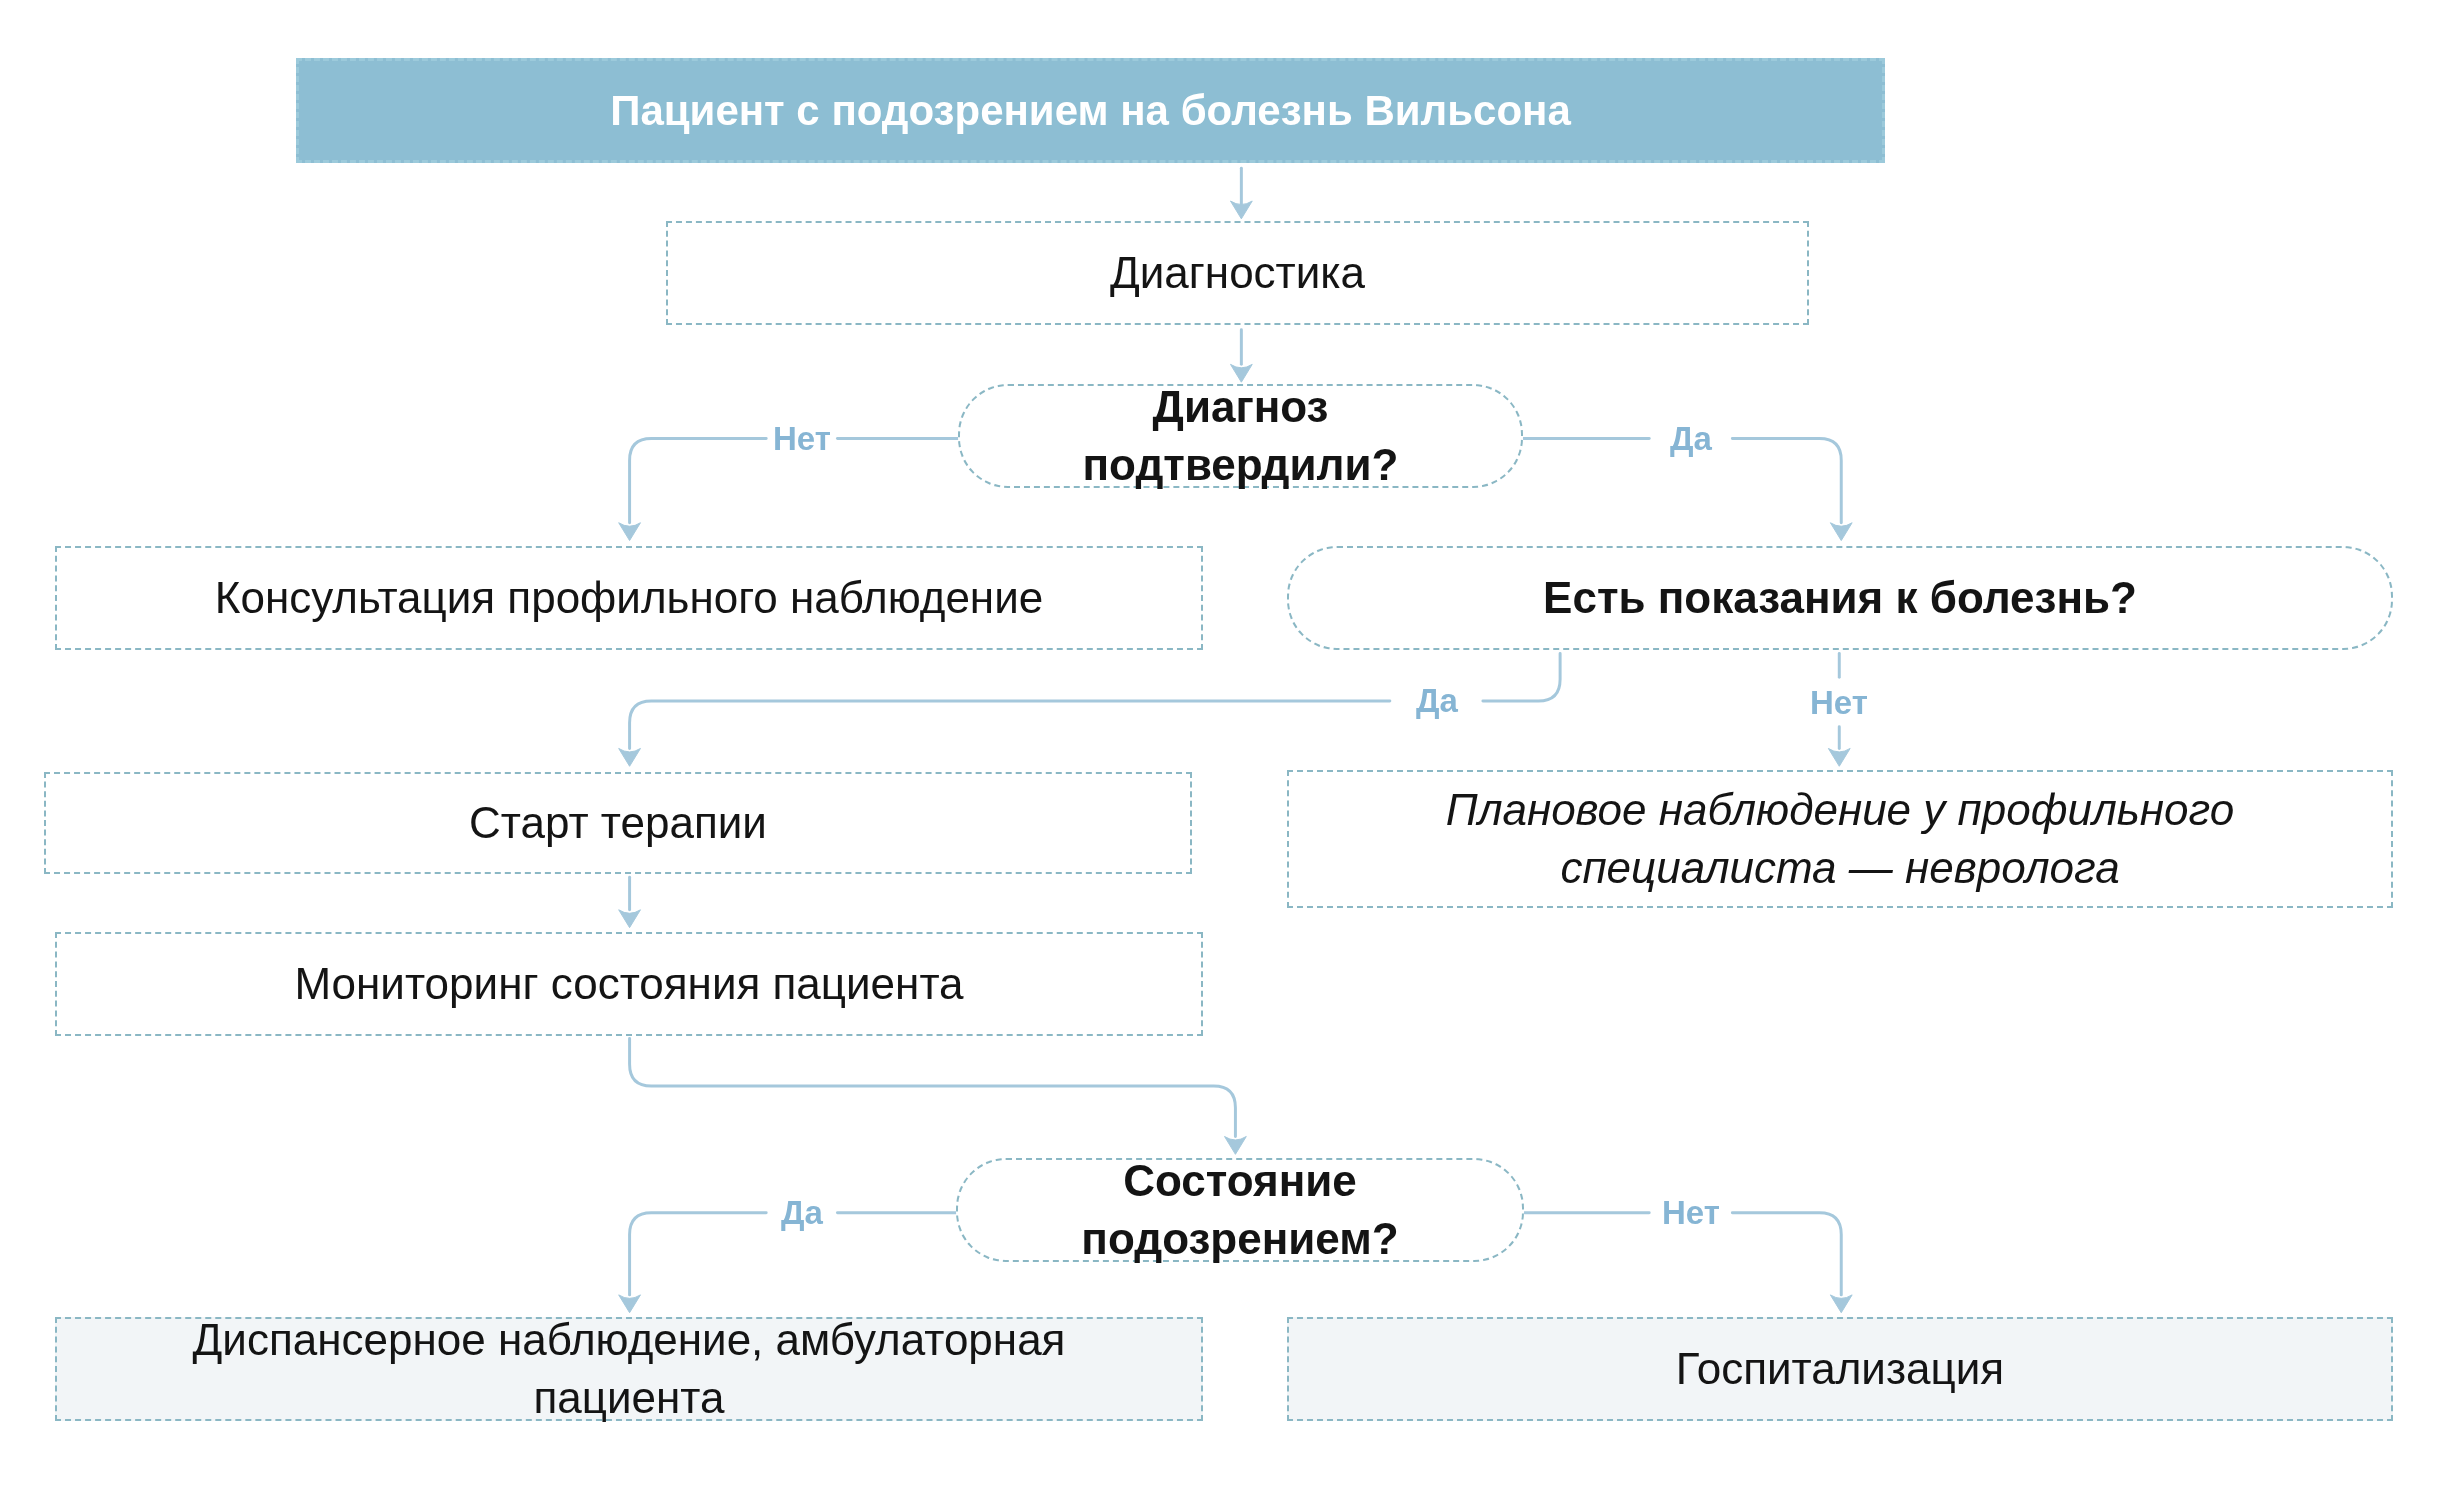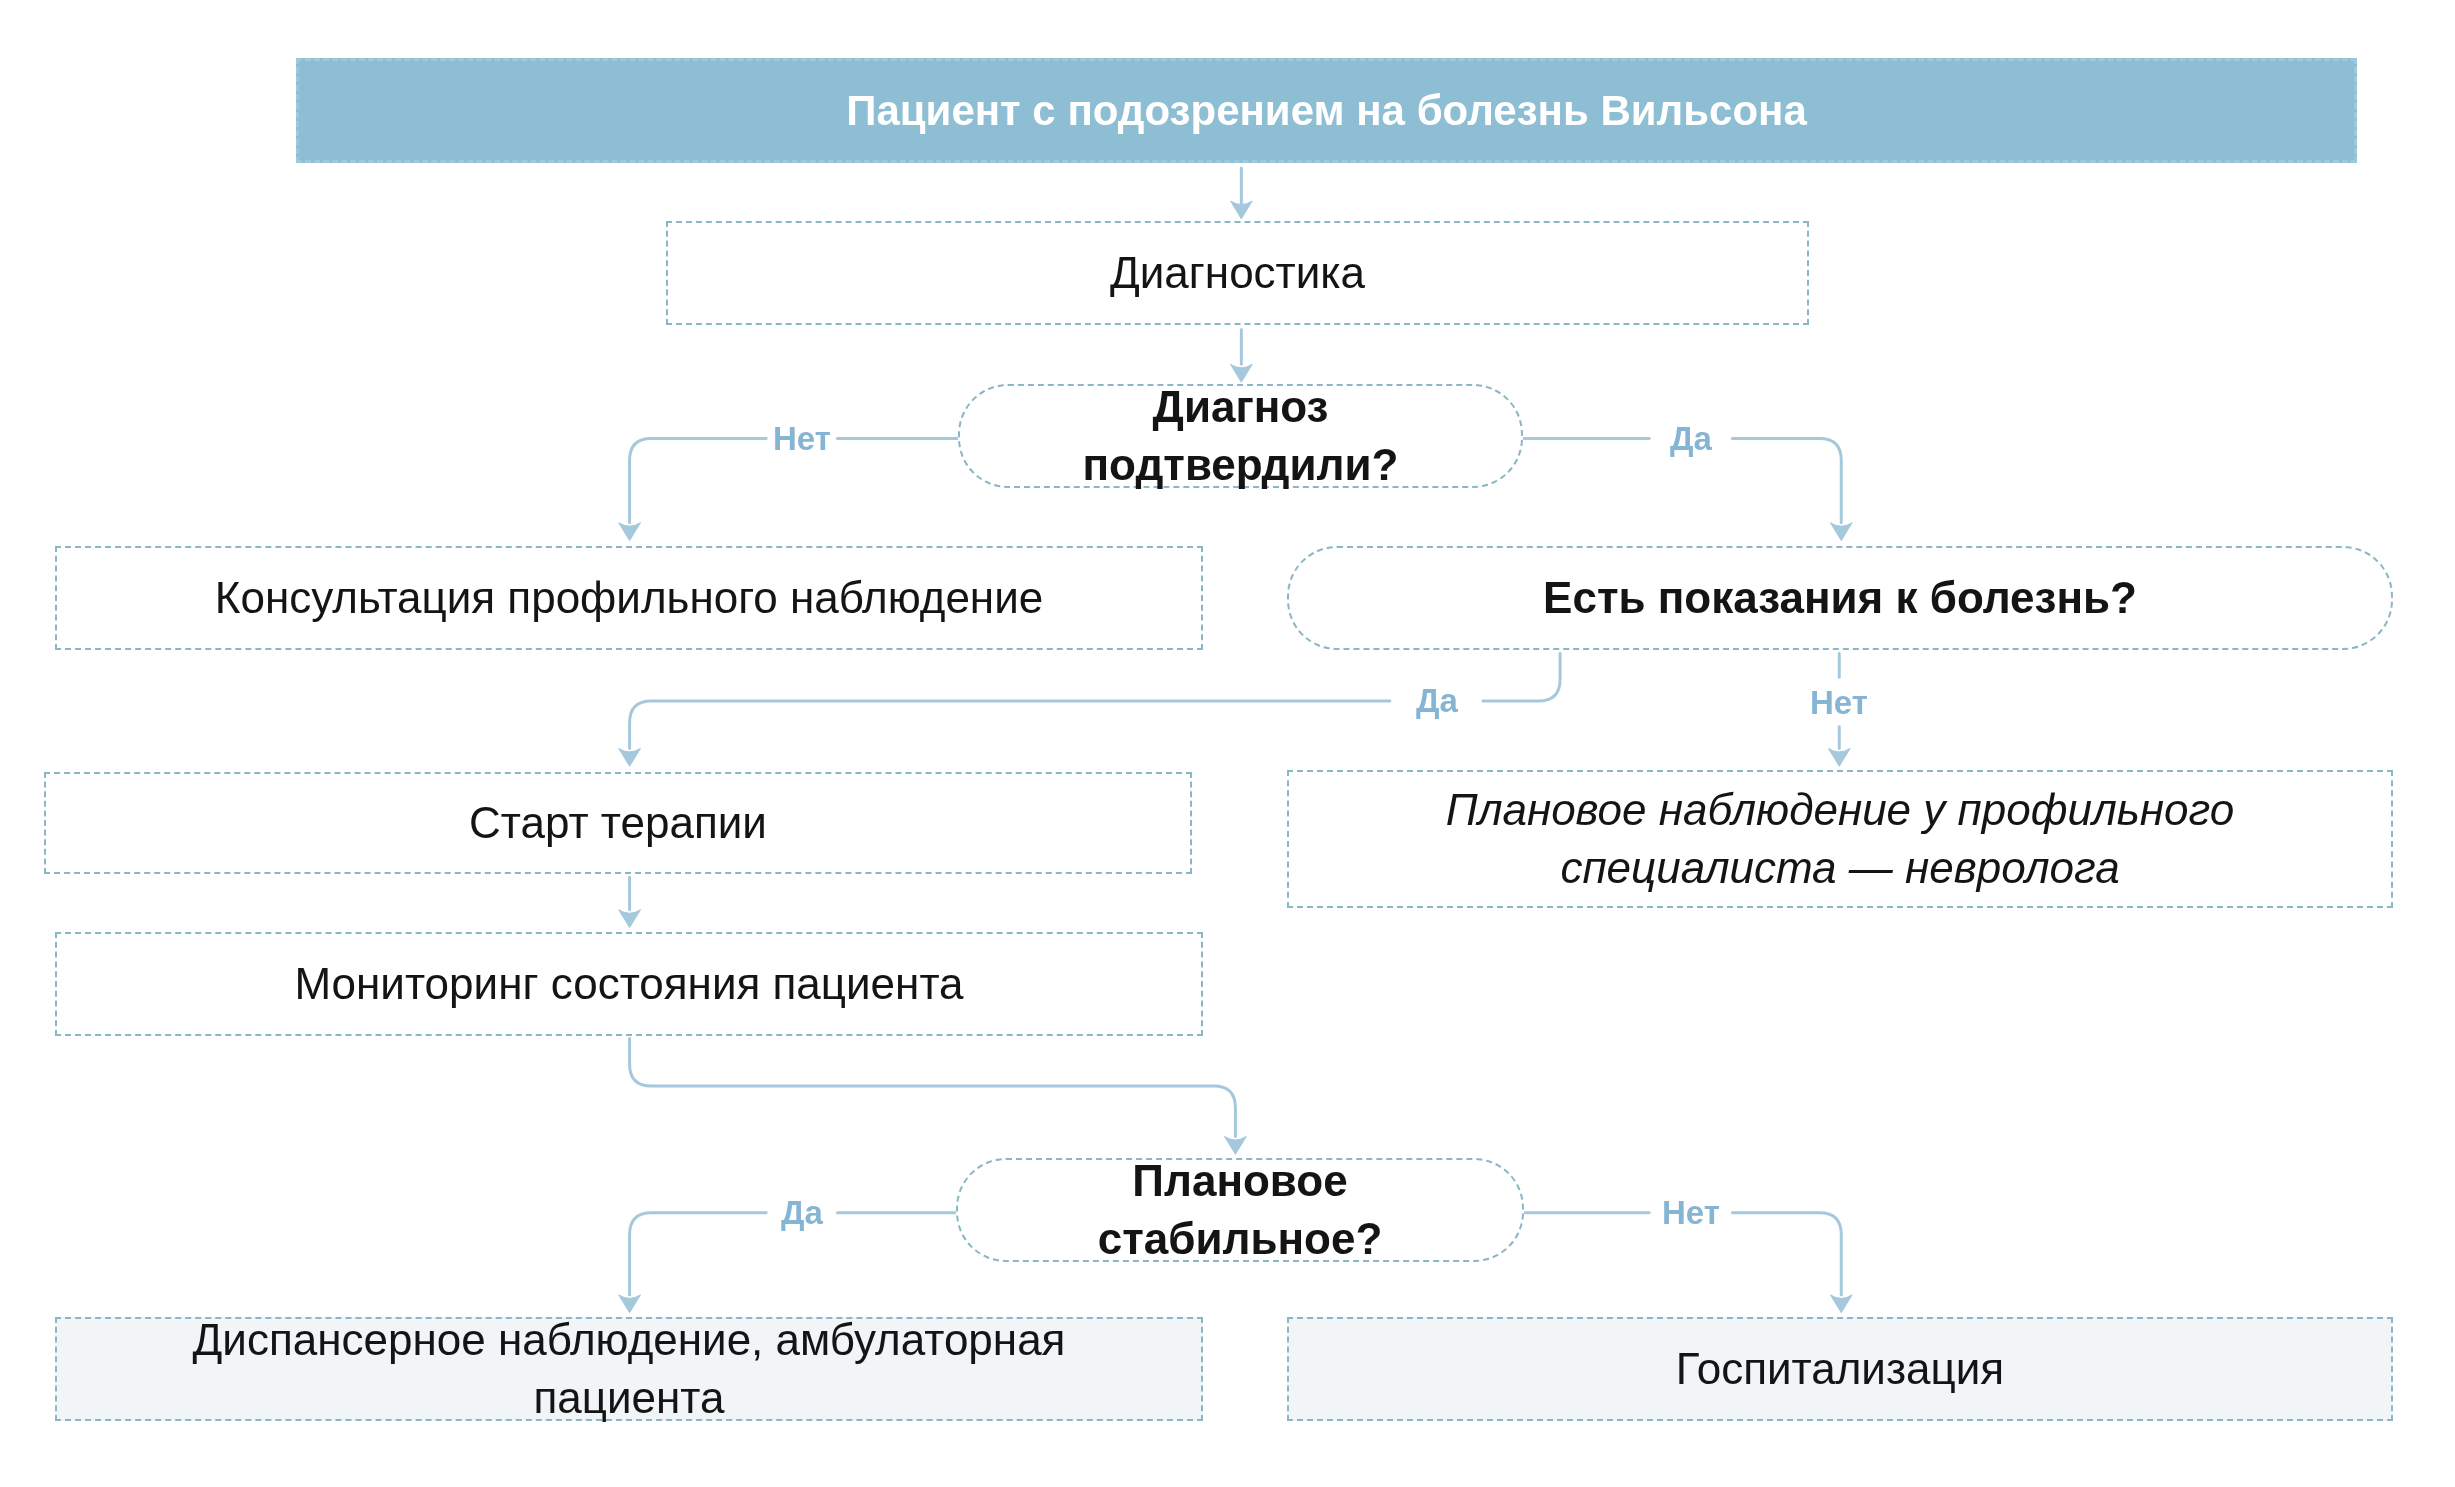--- a/index.html
+++ b/index.html
@@ -45,21 +45,21 @@
     background:var(--terminal-fill);
   }
   .edge-label{
     position:absolute;transform:translate(-50%,-50%);
     color:var(--edge-label);
     font-size:33px;font-weight:bold;
     white-space:nowrap;
     background:transparent;
   }
   
-  #n-start{left:296px;top:58px;width:2061px;height:105px;}
+  #n-start{left:296px;top:58px;width:1589px;height:105px;}
   #n-diagnostics{left:666px;top:221px;width:1143px;height:104px;}
   #n-diagnosis-confirmed{left:958px;top:384px;width:565px;height:104px;}
   #n-consultation{left:55px;top:546px;width:1148px;height:104px;}
   #n-therapy-indicated{left:1287px;top:546px;width:1106px;height:104px;}
   #n-start-therapy{left:44px;top:772px;width:1148px;height:102px;}
   #n-routine-observation{left:1287px;top:770px;width:1106px;height:138px;font-style:italic;}
   #n-monitoring{left:55px;top:932px;width:1148px;height:104px;text-align:center;}
   #n-condition-stable{left:956px;top:1158px;width:568px;height:104px;}
   #n-dispensary{left:55px;top:1317px;width:1148px;height:104px;}
   #n-hospitalization{left:1287px;top:1317px;width:1106px;height:104px;}
@@ -127,21 +127,21 @@
   <div class="node process" id="n-consultation">Консультация профильного наблюдение</div>
 
   <div class="node decision" id="n-therapy-indicated">Есть показания к болезнь?</div>
 
   <div class="node process" id="n-start-therapy">Старт терапии</div>
 
   <div class="node process" id="n-routine-observation">Плановое наблюдение у профильного специалиста — невролога</div>
 
   <div class="node process" id="n-monitoring">Мониторинг состояния пациента</div>
 
-  <div class="node decision" id="n-condition-stable">Плановое стабильное?</div>
+  <div class="node decision" id="n-condition-stable">Состояние подозрением?</div>
 
   <div class="node terminal" id="n-dispensary">Диспансерное наблюдение, амбулаторная пациента</div>
 
   <div class="node terminal" id="n-hospitalization">Госпитализация</div>
 
   <div class="edge-label" id="l-diagnosis-no">Нет</div>
   <div class="edge-label" id="l-diagnosis-yes">Да</div>
   <div class="edge-label" id="l-therapy-yes">Да</div>
   <div class="edge-label" id="l-therapy-no">Нет</div>
   <div class="edge-label" id="l-stable-yes">Да</div>

